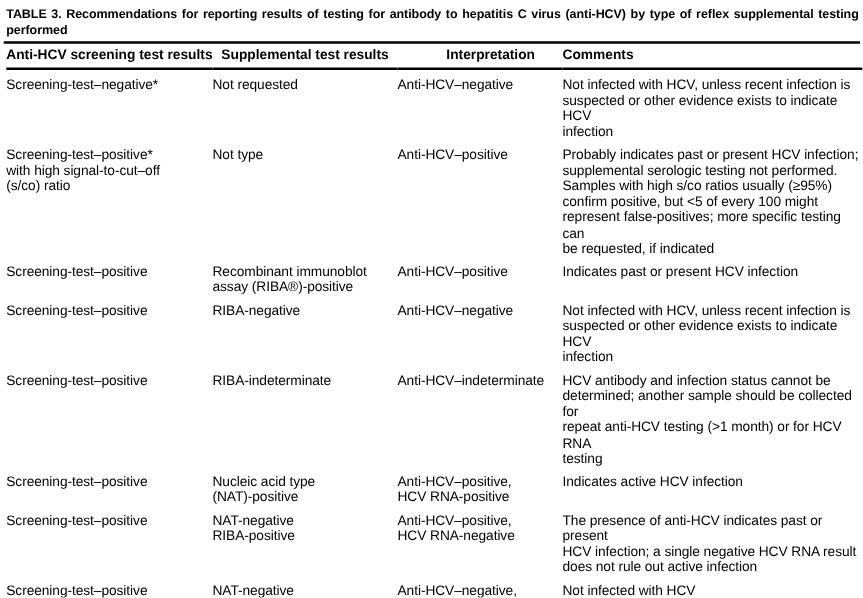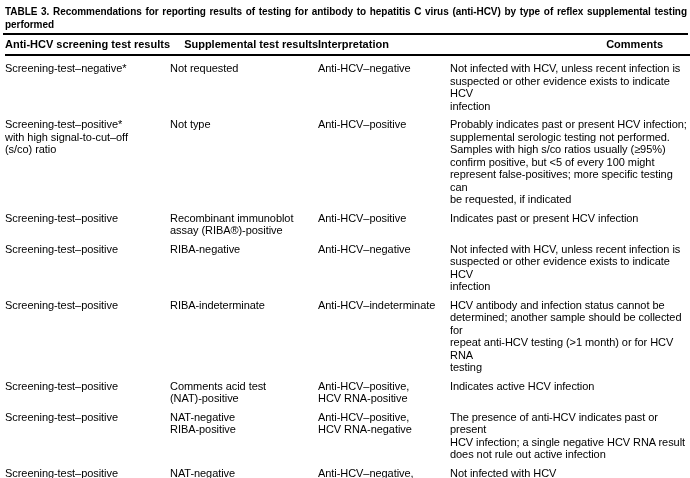--- a/index.html
+++ b/index.html
@@ -31,29 +31,29 @@
   }
   col.c1 { width: 165px; }
   col.c2 { width: 148px; }
   col.c3 { width: 132px; }
   col.c4 { width: 240px; }
 
   th {
     font-weight: bold;
     font-size: 11px;
     line-height: 12px;
-    text-align: right;
+    text-align: center;
     vertical-align: top;
     padding: 3px 0 4px 0;
     border-bottom: 2px solid #000;
     white-space: nowrap;
     overflow: visible;
   }
-  th.center-interp { text-align: left; padding-right: 22px; }
-  th.center-comm   { text-align: right; padding-right: 27px; }
+  th.center-interp { text-align: right; padding-right: 22px; }
+  th.center-comm   { text-align: left; padding-right: 27px; }
 
   td {
     font-size: 11px;
     line-height: 12.5px;
     vertical-align: top;
     text-align: left;
     letter-spacing: -0.06px;
     padding: 0 4px 6px 0;
     white-space: pre-line;
   }
@@ -123,21 +123,21 @@
         <td>Screening-test–positive</td>
         <td>RIBA-indeterminate</td>
         <td>Anti-HCV–indeterminate</td>
         <td class="comments">HCV antibody and infection status cannot be
 determined; another sample should be collected for
 repeat anti-HCV testing (&gt;1 month) or for HCV RNA
 testing</td>
       </tr>
       <tr>
         <td>Screening-test–positive</td>
-        <td>Comments acid test
+        <td>Nucleic acid type
 (NAT)-positive</td>
         <td>Anti-HCV–positive,
 HCV RNA-positive</td>
         <td class="comments">Indicates active HCV infection</td>
       </tr>
       <tr>
         <td>Screening-test–positive</td>
         <td>NAT-negative
 RIBA-positive</td>
         <td>Anti-HCV–positive,

